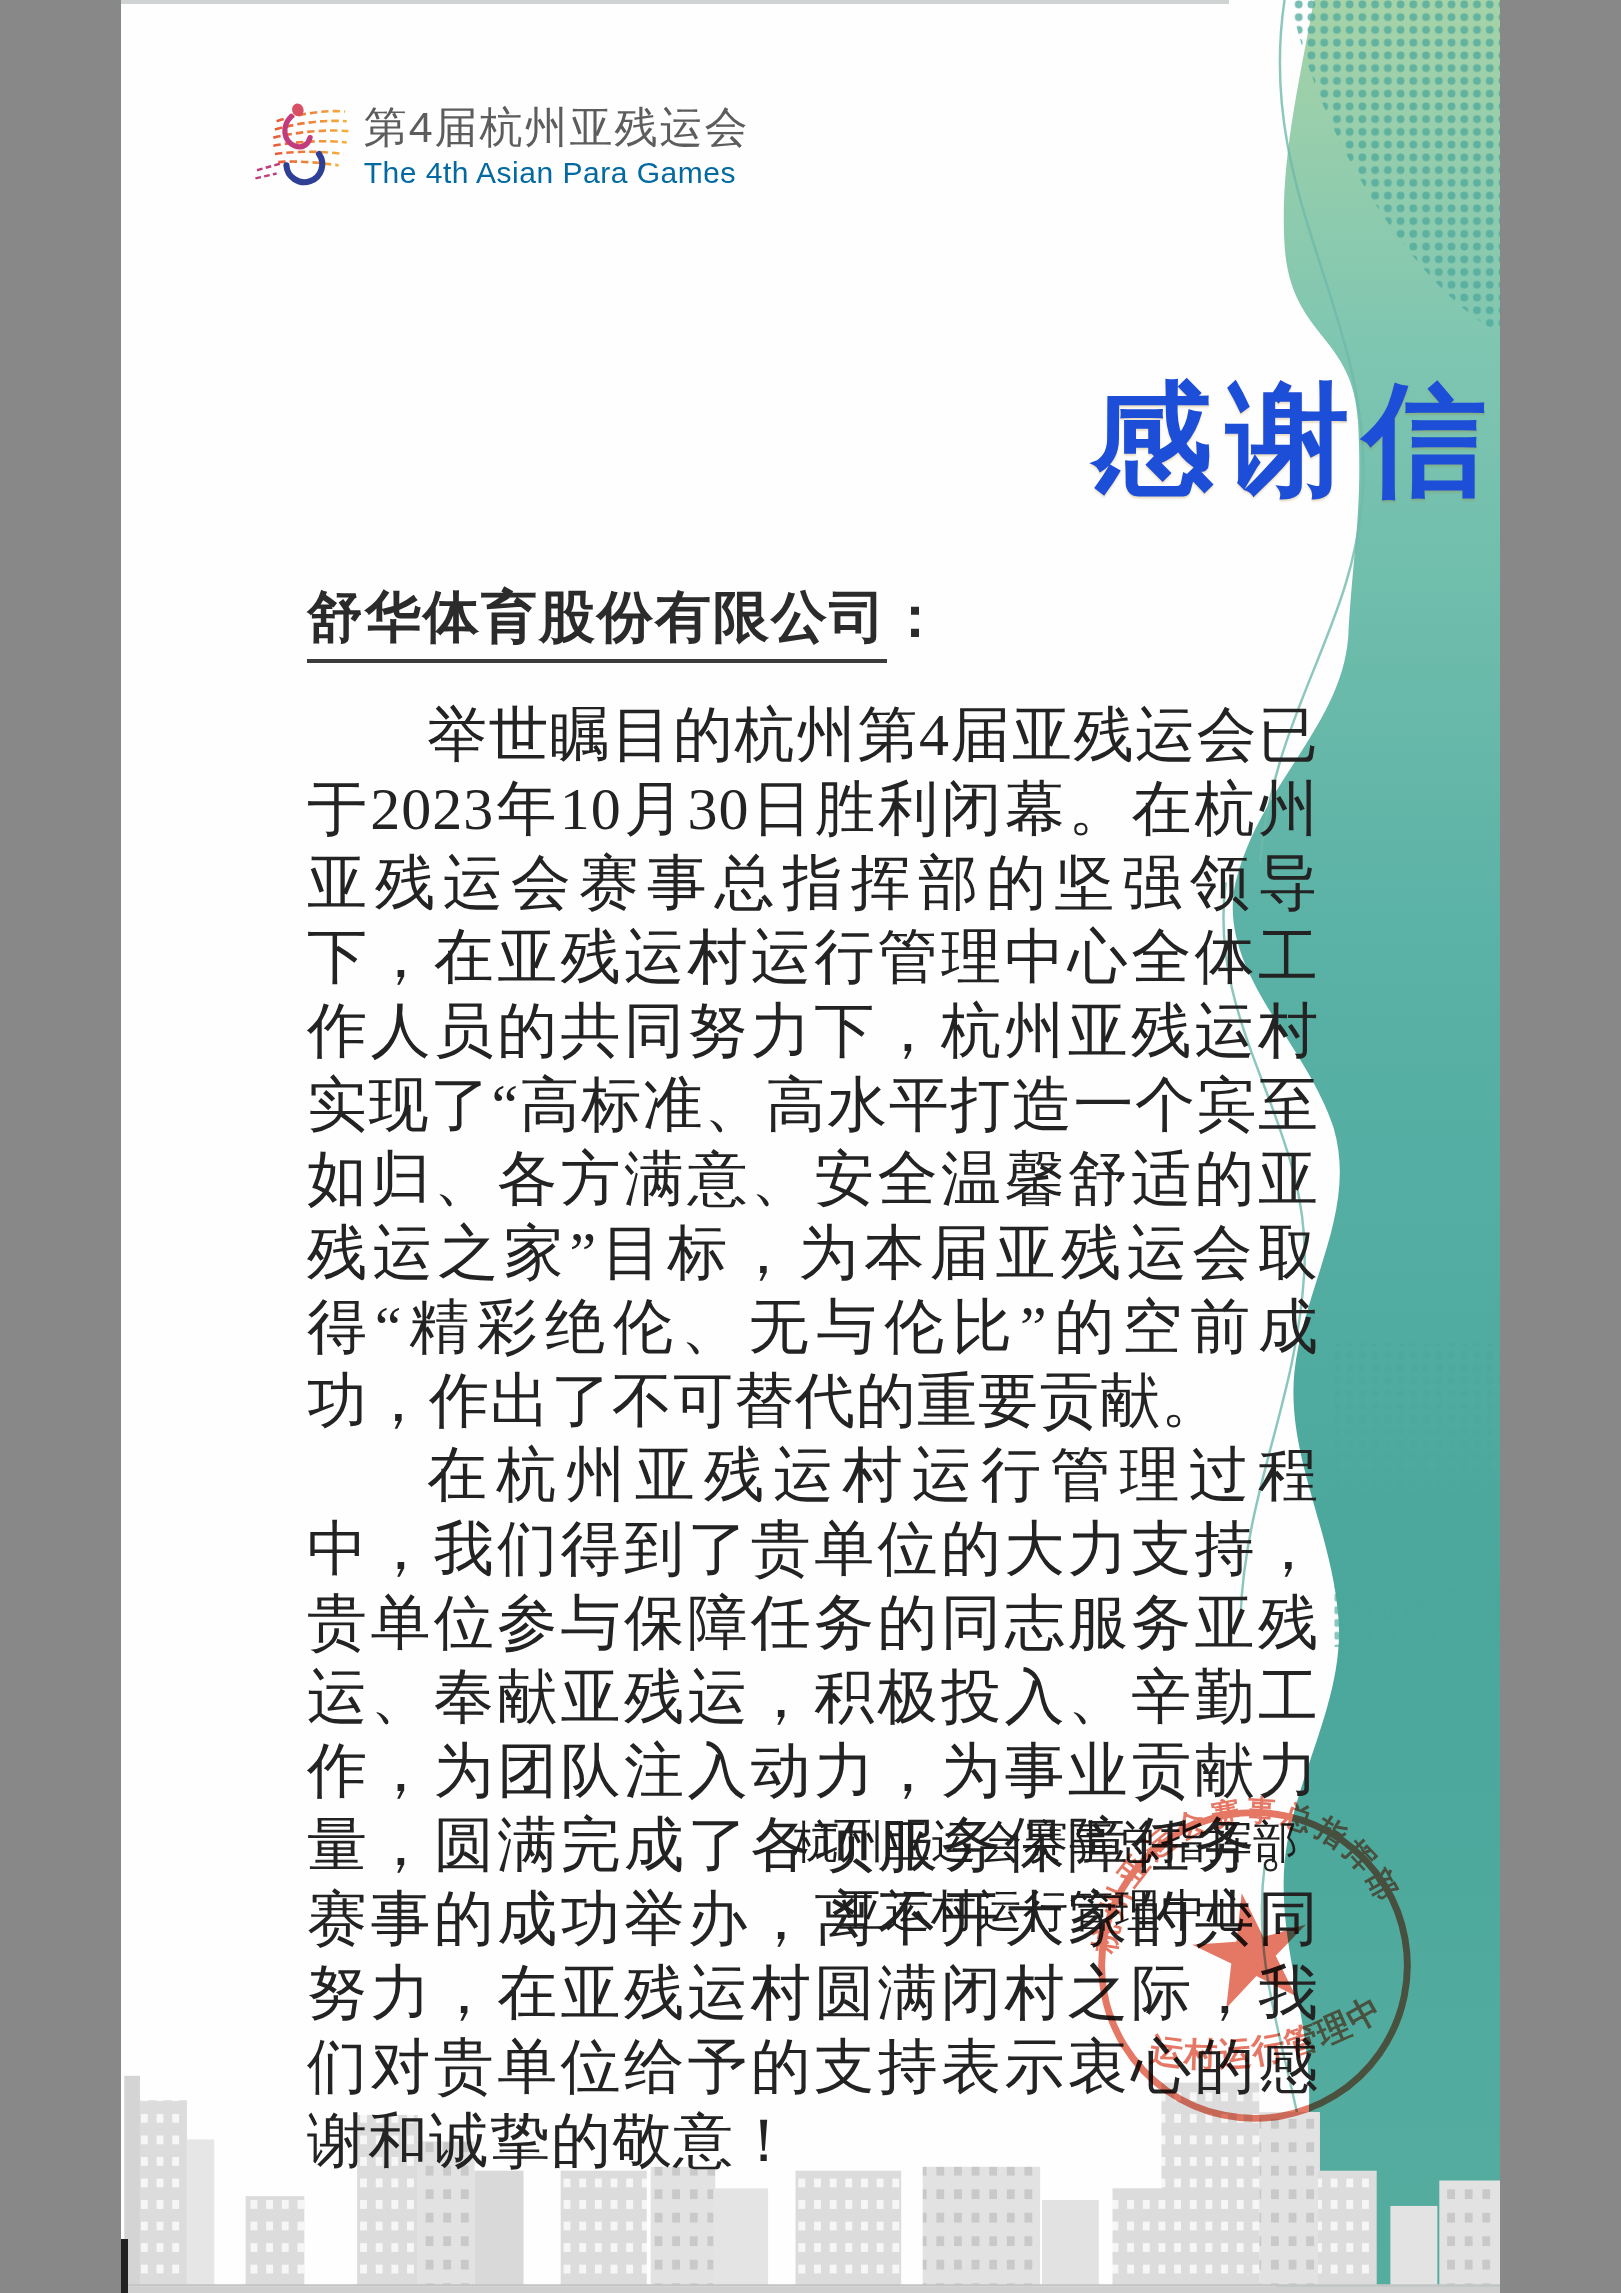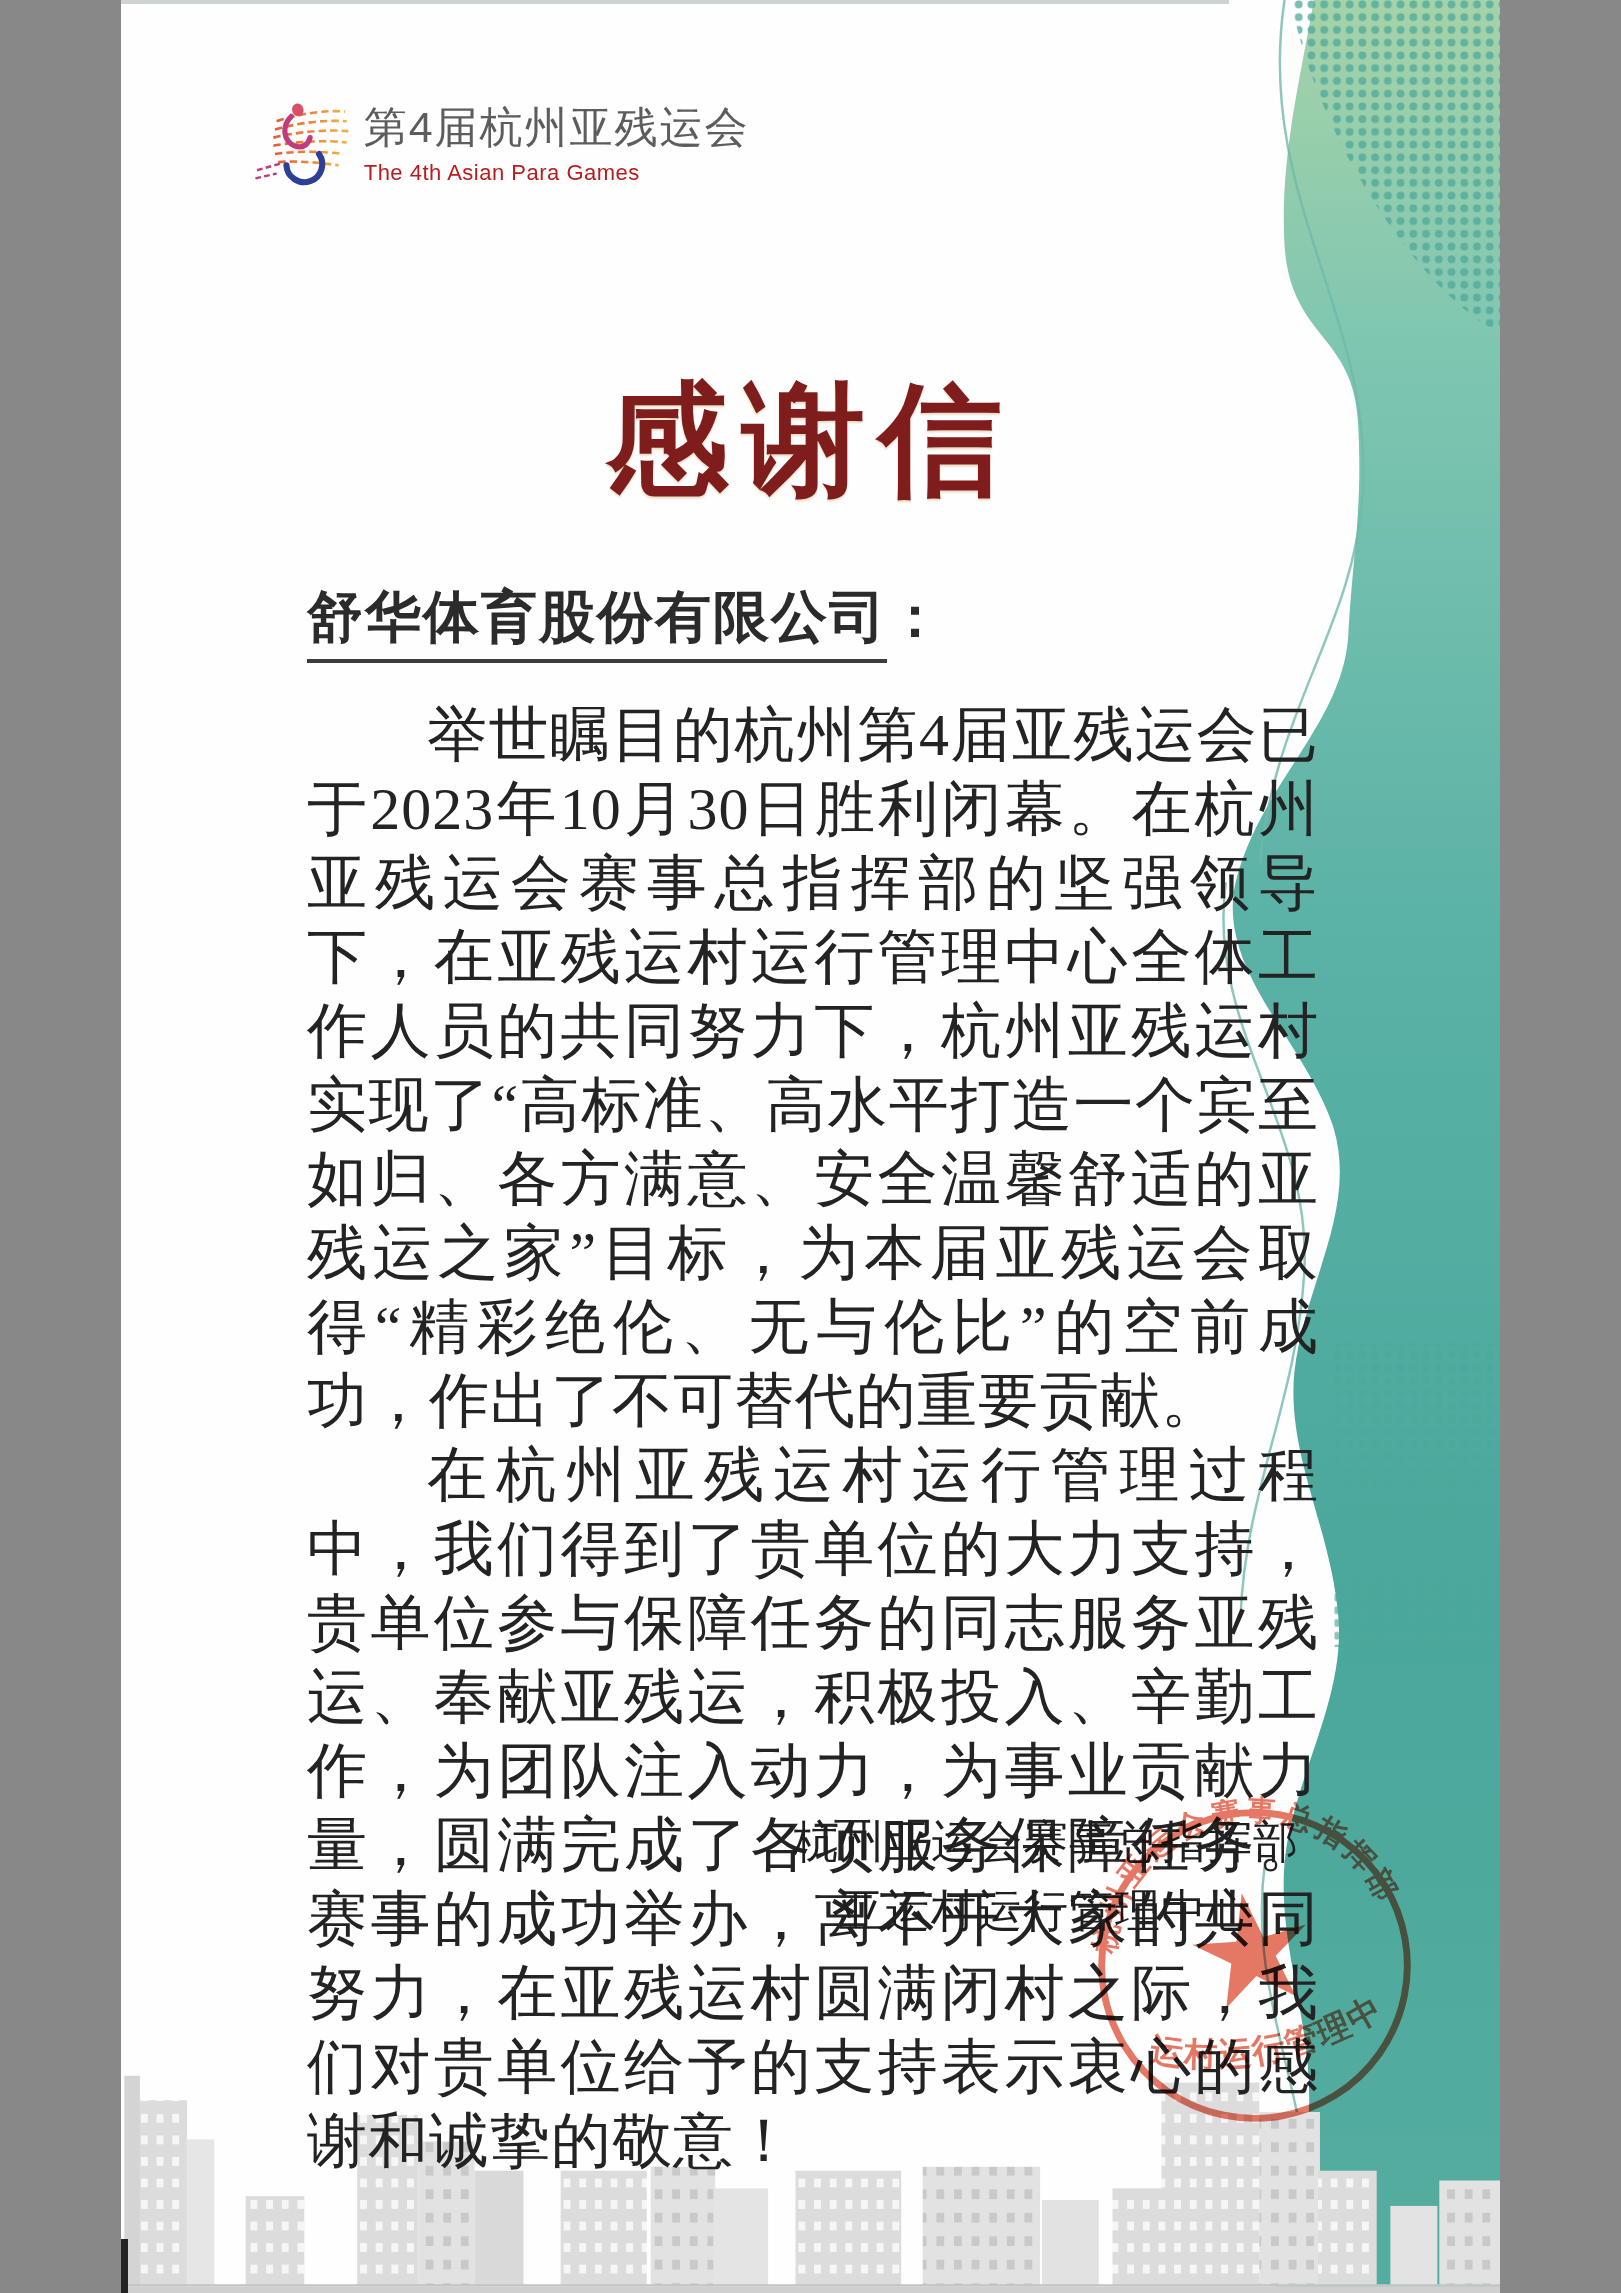--- a/index.html
+++ b/index.html
@@ -14,27 +14,27 @@
   .deco-right { top:0; right:0; width:333px; height:2294px; }
   .skyline { left:0; bottom:0; width:1621px; height:227px; }
   .scan-edge-top { position:absolute; top:0; left:0; width:1108px; height:3.9px; background:#9aa0a0; opacity:.45; }
   .scan-speck { position:absolute; left:0; top:2239px; width:6.9px; height:55px; background:#222; }
 
   
   .brand { position:absolute; left:123px; top:94px; display:flex; align-items:flex-start; }
   .brand-logo { width:106px; height:106px; flex:0 0 auto; }
   .brand-text { margin-left:13.7px; padding-top:7.8px; font-family:"Liberation Sans","DejaVu Sans",sans-serif; }
   .brand-zh { font-size:43px; line-height:51px; color:#5d5d5d; letter-spacing:2px; font-weight:500; }
-  .brand-en { font-size:22px; line-height:39px; color:#b91c1c; letter-spacing:0.5px; }
+  .brand-en { font-size:30px; line-height:39px; color:#0369a1; letter-spacing:0.5px; }
 
   
   .letter-title {
     position:absolute; top:367px; left:0; width:100%;
-    text-align:center; font-size:123px; line-height:147px; font-weight:700;
-    letter-spacing:13.7px; color:#7f1d1d;
+    text-align:right; font-size:123px; line-height:147px; font-weight:700;
+    letter-spacing:13.7px; color:#1d4ed8;
     text-shadow:0 2px 2px rgba(170,120,20,.25);
   }
   .recipient-line { position:absolute; left:186px; top:582px; font-size:56px; line-height:71px; color:#2b2b2b; font-weight:700; letter-spacing:2px; }
   .recipient-name { border-bottom:4.9px solid #3c3c3c; padding-bottom:11px; }
 
   .letter-body { position:absolute; left:186px; top:698px; width:1012px; }
   .letter-body p {
     margin:0; font-size:60px; line-height:74px; color:#232323;
     text-align:justify; text-justify:inter-ideograph; text-indent:2em;
     letter-spacing:1px;

